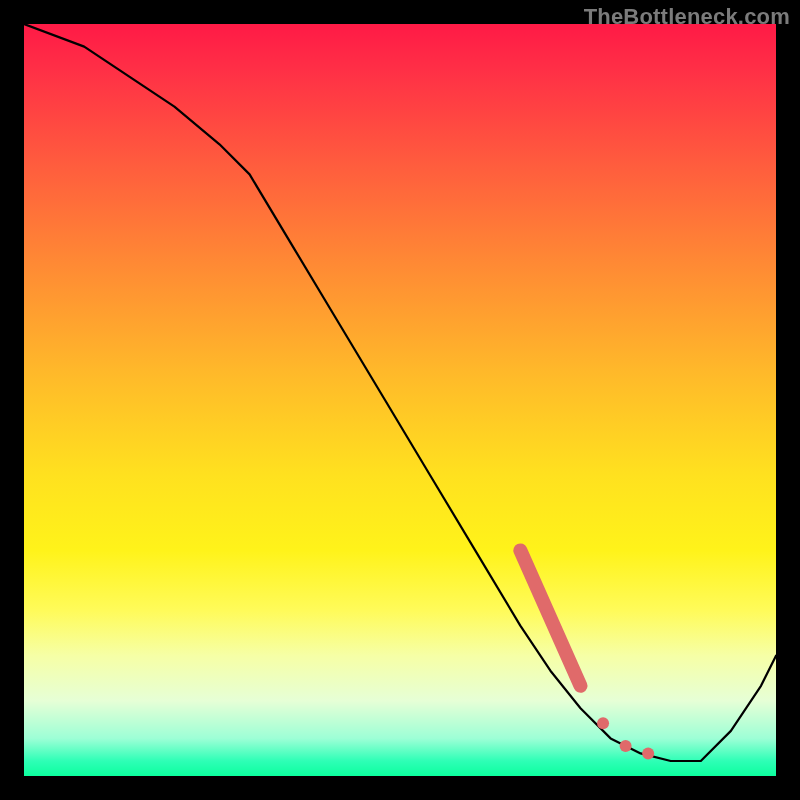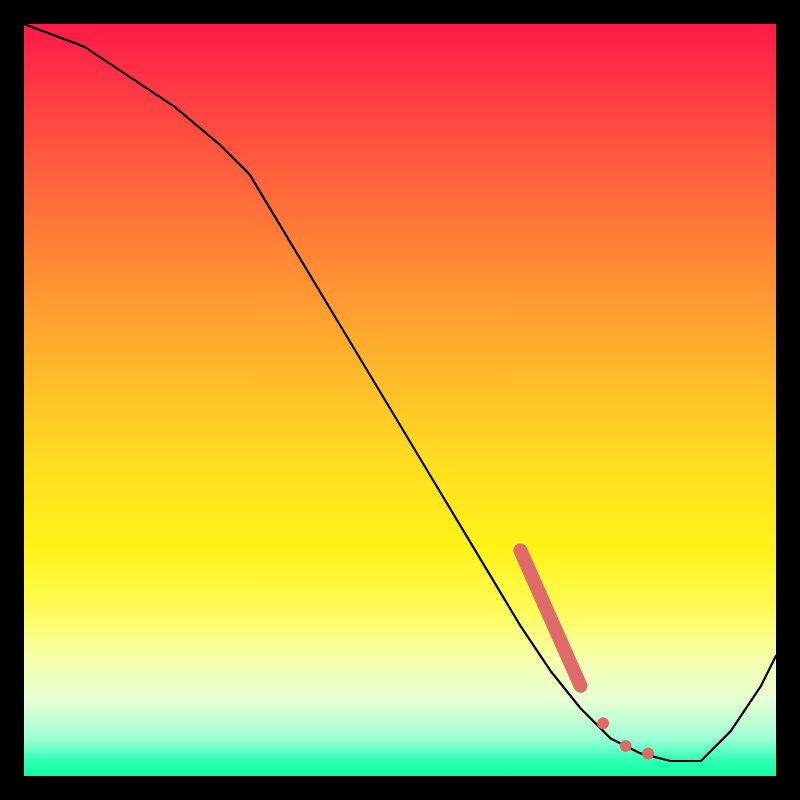--- a/index.html
+++ b/index.html
@@ -67,13 +67,14 @@
   <div class="plot">
     <div class="gradient"></div>
     <svg class="svg-layer" viewBox="0 0 752 752" preserveAspectRatio="none">
       <path id="curve-path" fill="none" stroke-width="2.2" stroke-linecap="round" stroke-linejoin="round" d="M0.0 0.0 L60.2 22.6 L105.3 52.6 L150.4 82.7 L195.5 120.3 L225.6 150.4 L270.7 225.6 L315.8 300.8 L361.0 376.0 L406.1 451.2 L451.2 526.4 L496.3 601.6 L526.4 646.7 L556.5 684.3 L586.6 714.4 L616.6 729.4 L646.7 737.0 L676.8 737.0 L706.9 706.9 L737.0 661.8 L752.0 631.7" stroke="#000000"></path>
       <line id="marker-seg" stroke-linecap="round" x1="496.32000000000005" y1="526.4" x2="556.48" y2="661.76" stroke="#e06a6a" stroke-width="14"></line>
       <circle id="marker-dot-a" cx="579.04" cy="699.36" r="6" fill="#e06a6a"></circle>
       <circle id="marker-dot-b" cx="601.6" cy="721.92" r="6" fill="#e06a6a"></circle>
       <circle id="marker-dot-c" cx="624.16" cy="729.44" r="6" fill="#e06a6a"></circle>
     </svg>
   </div>
+  <div class="watermark">TheBottleneck.com</div>
 </div>
 
 </body></html>

